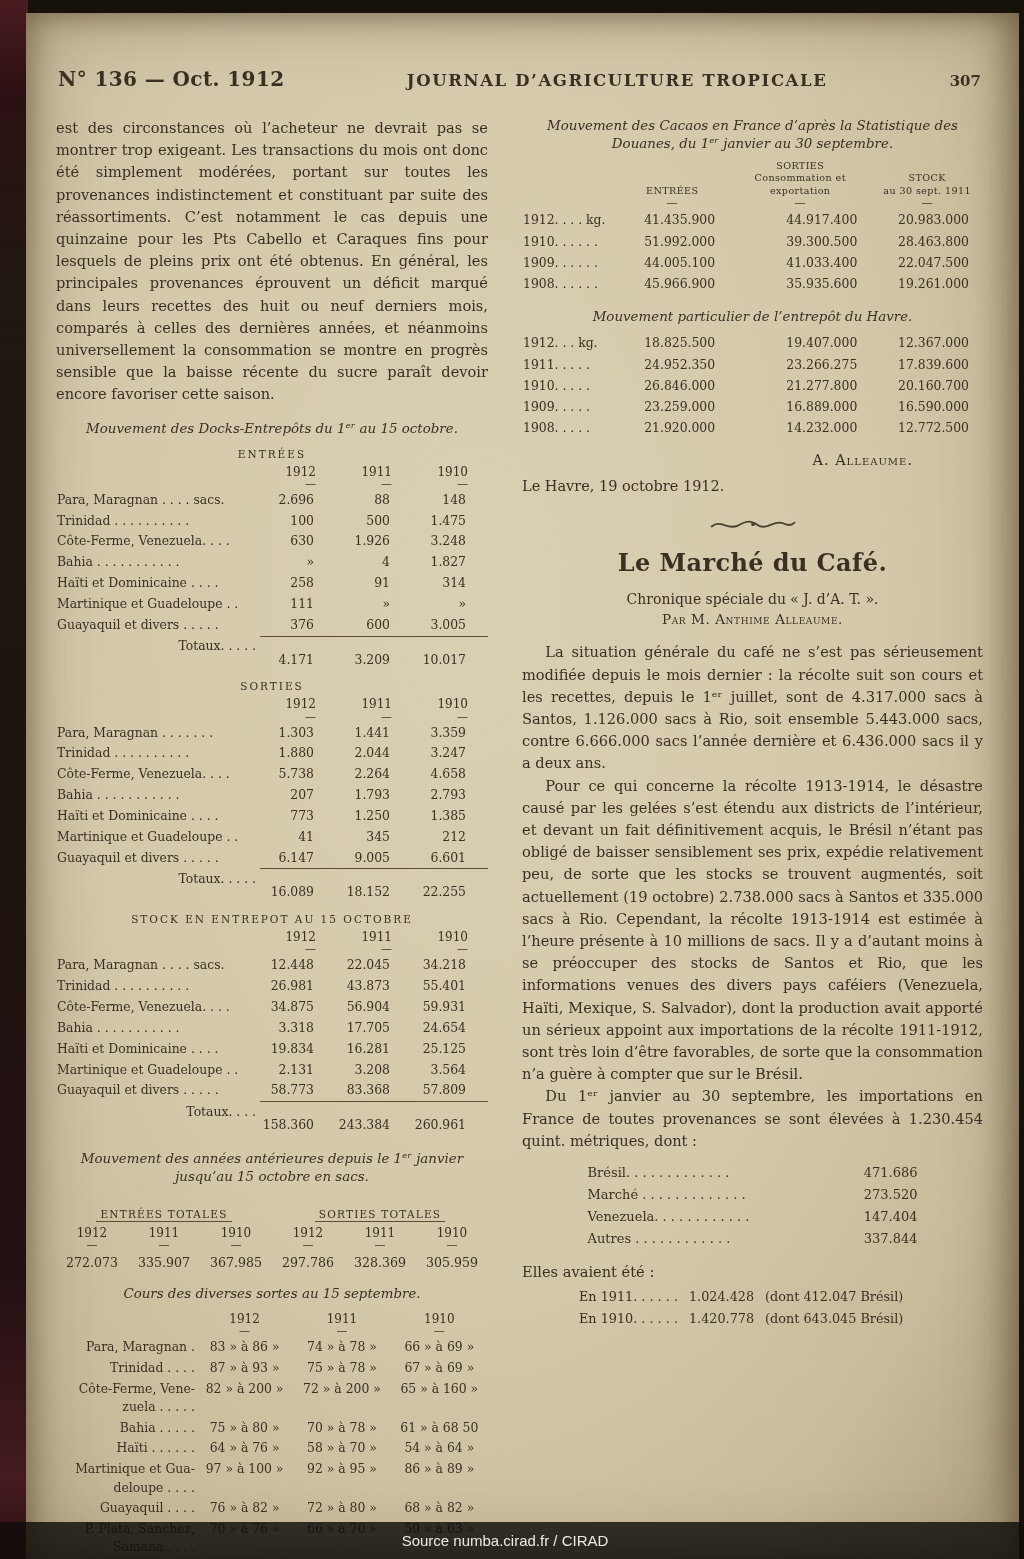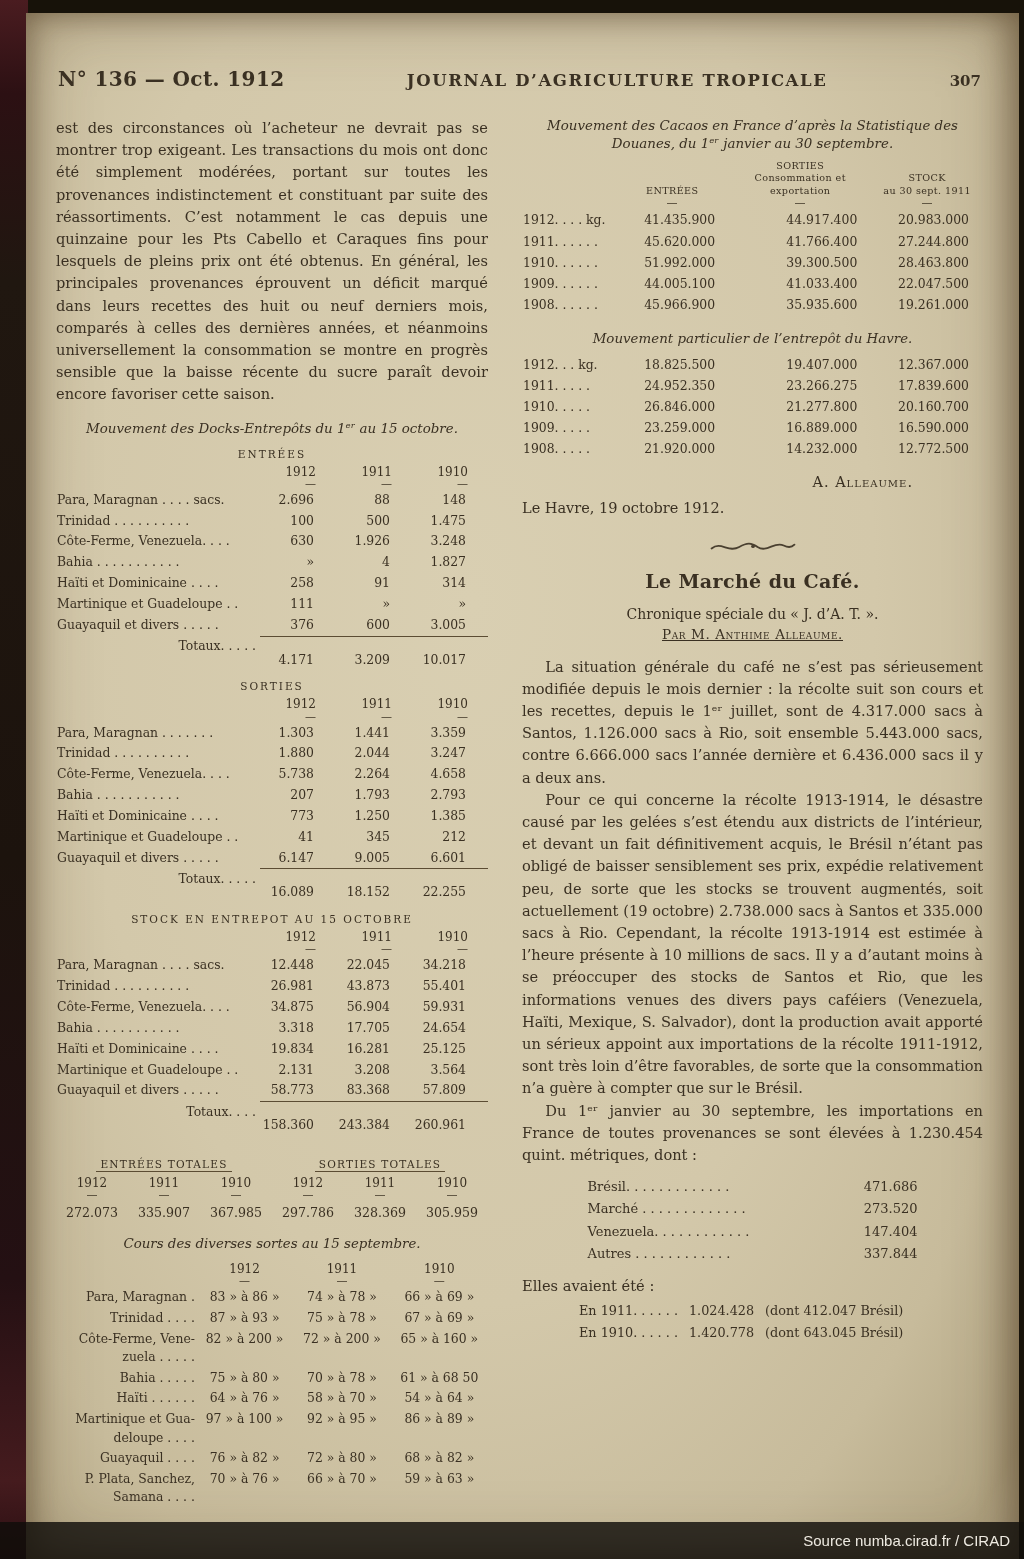--- a/index.html
+++ b/index.html
@@ -69,36 +69,36 @@
   table.cacao td.lbl{text-align:left;white-space:nowrap;}
   table.cacao td:not(.lbl){text-align:right;padding-right:14px;}
   col.yrlbl{width:92px;}
   col.c1{width:112px;} col.c2{width:140px;} col.c3{width:110px;}
   
   .signature{font-variant:small-caps;letter-spacing:1px;text-align:right;margin:14px 70px 0 0;font-size:14.5px;}
   .dateline{font-size:14.5px;margin-top:10px;}
   
   .ornament{text-align:center;margin:22px 0 10px;}
   
-  .cafe-title{text-align:center;font-weight:bold;font-size:19px;letter-spacing:.4px;margin:8px 0 14px;}
+  .cafe-title{text-align:center;font-weight:bold;font-size:24px;letter-spacing:.4px;margin:8px 0 14px;}
   .cafe-subtitle{text-align:center;font-size:14px;margin:0 0 4px;}
-  .cafe-byline{text-align:center;font-size:13.5px;font-variant:small-caps;letter-spacing:.6px;margin:0 0 14px;text-decoration:underline;}
+  .cafe-byline{text-align:center;font-size:13.5px;font-variant:small-caps;letter-spacing:.6px;margin:0 0 14px;}
   
   table.imports{font-size:13px;margin:10px auto 6px;width:72%;}
   table.imports td{line-height:1.55;}
   table.imports td.lbl{text-align:left;white-space:nowrap;}
   table.imports td:not(.lbl){text-align:right;}
   .elles{font-size:14.6px;margin:12px 0 4px;}
   table.past{font-size:12.8px;margin:6px 0 0 56px;}
   table.past td{line-height:1.6;padding-right:10px;white-space:nowrap;}
   
   .footer-bar{
     position:absolute;left:0;right:0;bottom:0;height:37px;
     background:rgba(16,13,10,.82);
-    display:flex;align-items:center;justify-content:flex-end;
+    display:flex;align-items:center;justify-content:center;
     padding-right:14px;box-sizing:border-box;
     font-family:"Liberation Sans","DejaVu Sans",sans-serif;
     font-size:15px;color:#eeeae1;
   }
 </style>
 </head>
 <body>
 
 <div class="binding-edge"></div>
 
@@ -321,20 +321,21 @@
           <tfoot>
             <tr>
               <td class="lbl">Totaux. . . .</td>
               <td>158.360</td>
               <td>243.384</td>
               <td>260.961</td>
             </tr>
           </tfoot>
         </table>
 
+        <p class="italic-head">Mouvement des années antérieures depuis le 1ᵉʳ janvier jusqu’au 15 octobre en sacs.</p>
         <div class="ant-groups">
           <div class="grp"><span>ENTRÉES TOTALES</span></div>
           <div class="grp"><span>SORTIES TOTALES</span></div>
         </div>
         <table class="ant">
           <thead>
             <tr>
               <th>1912</th>
               <th>1911</th>
               <th>1910</th>
@@ -448,26 +449,20 @@
             </tr>
           </thead>
           <tbody>
               <tr>
                 <td class="lbl">1912. . . . kg.</td>
                 <td>41.435.900</td>
                 <td>44.917.400</td>
                 <td>20.983.000</td>
               </tr>
               <tr>
-                <td class="lbl">1911. . . . . .</td>
-                <td>45.620.000</td>
-                <td>41.766.400</td>
-                <td>27.244.800</td>
-              </tr>
-              <tr>
                 <td class="lbl">1910. . . . . .</td>
                 <td>51.992.000</td>
                 <td>39.300.500</td>
                 <td>28.463.800</td>
               </tr>
               <tr>
                 <td class="lbl">1909. . . . . .</td>
                 <td>44.005.100</td>
                 <td>41.033.400</td>
                 <td>22.047.500</td>

